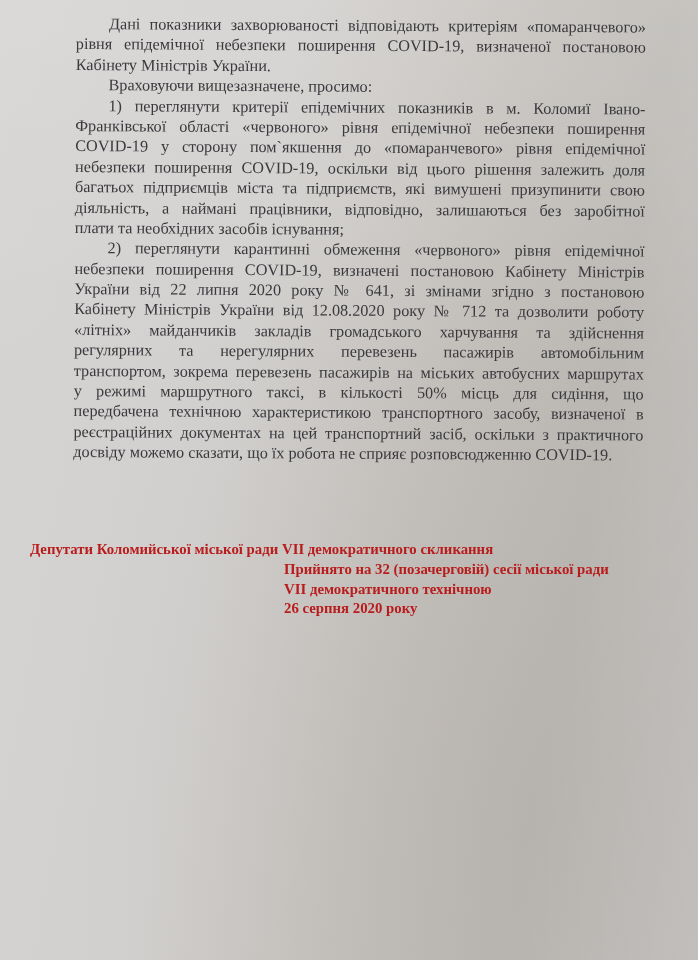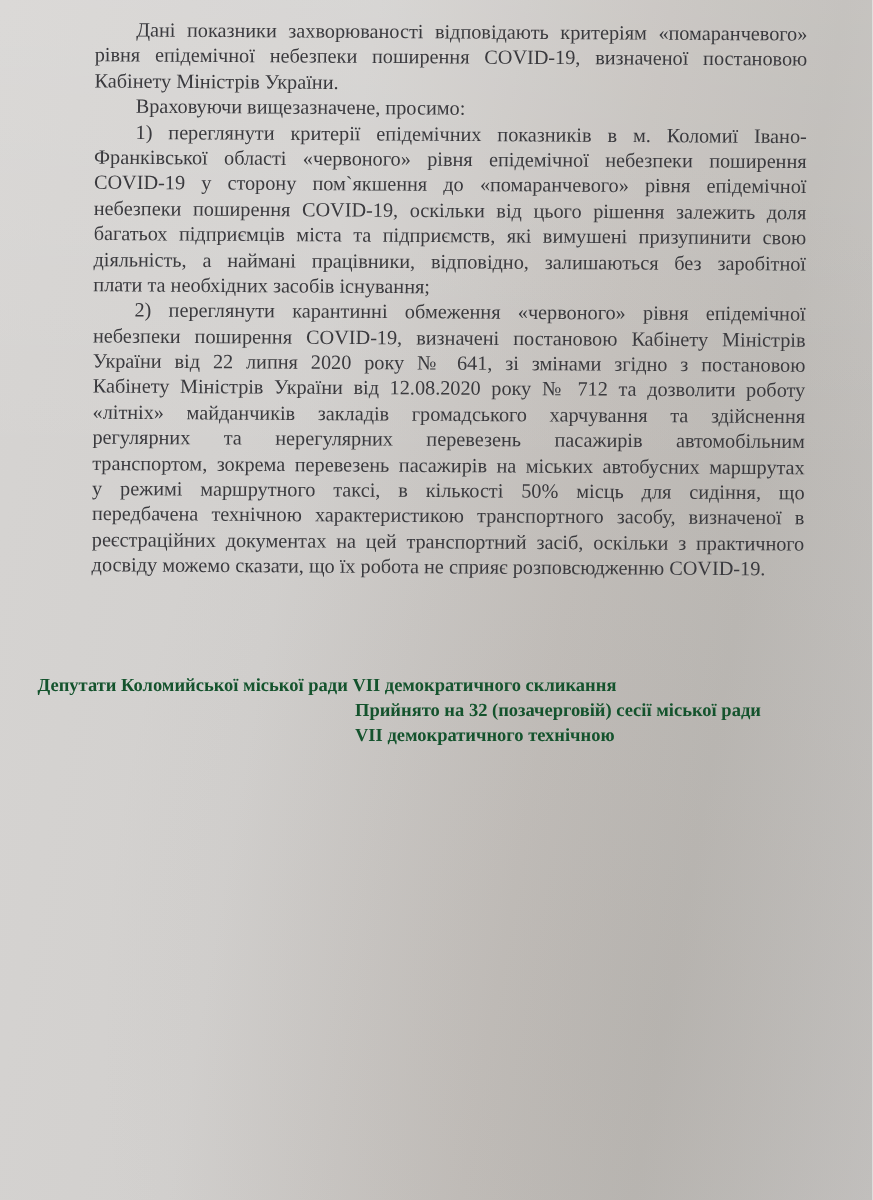--- a/index.html
+++ b/index.html
@@ -20,21 +20,21 @@
     position: absolute; left: 76px; top: 14px; width: 570px;
     font-size: 16.2px; line-height: 20.4px;
     text-align: justify;
     transform: rotate(0.35deg); transform-origin: top left;
   }
   .line { display: block; text-align: justify; text-align-last: justify; white-space: nowrap; height: 20.4px; }
   .line.last { text-align-last: left; }
   .indent { padding-left: 33px; }
   .sig {
     position: absolute; font-weight: bold; font-size: 14.8px; line-height: 19.5px;
-    color: #14532d; white-space: nowrap;
+    color: #b91c1c; white-space: nowrap;
   }
   .sig-main { left: 30px; top: 540px; }
   .sig-block { left: 284px; top: 560px; }
 </style>
 </head>
 <body>
 
 <div class="shade"></div>
 
 <div class="body-text">
@@ -67,13 +67,14 @@
     <span class="line">передбачена технічною характеристикою транспортного засобу, визначеної в</span>
     <span class="line">реєстраційних документах на цей транспортний засіб, оскільки з практичного</span>
     <span class="line last">досвіду можемо сказати, що їх робота не сприяє розповсюдженню COVID-19.</span>
   </div>
 </div>
 
 <div class="sig sig-main">Депутати Коломийської міської ради VII демократичного скликання</div>
 <div class="sig sig-block">
   <div>Прийнято на 32 (позачерговій) сесії міської ради</div>
   <div>VII демократичного технічною</div>
+  <div>26 серпня 2020 року</div>
 </div>
 
 </body></html>

